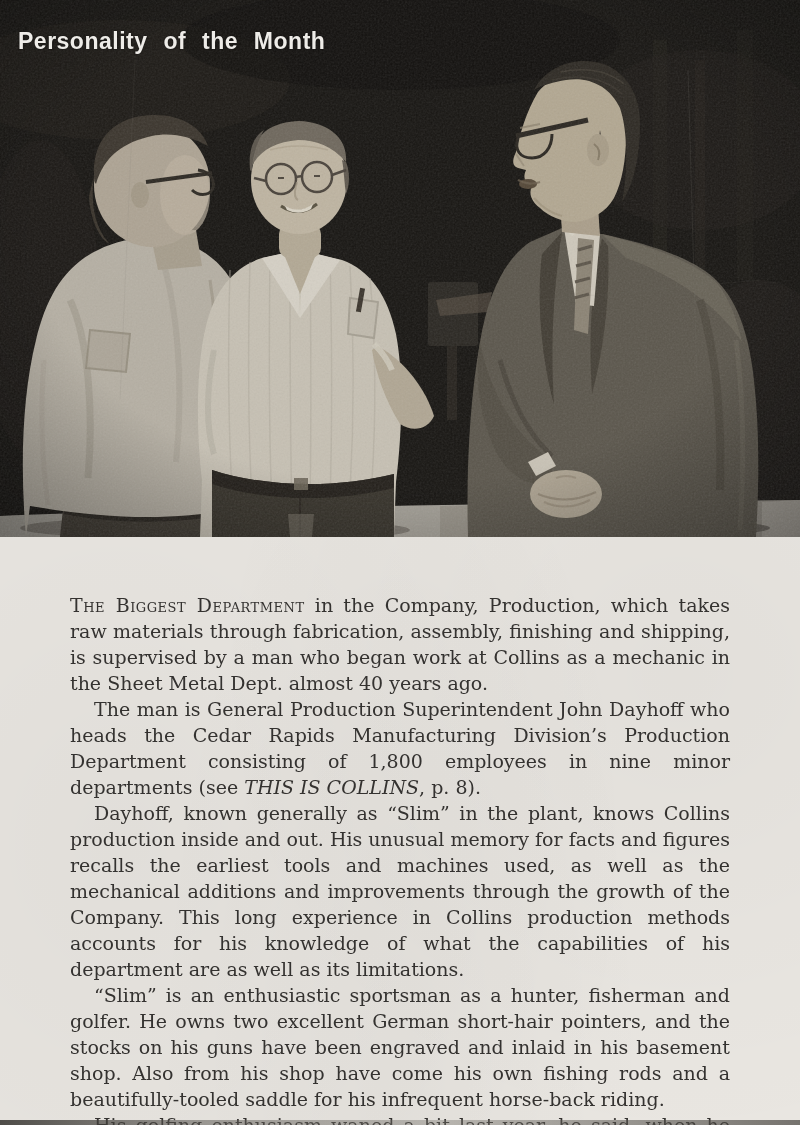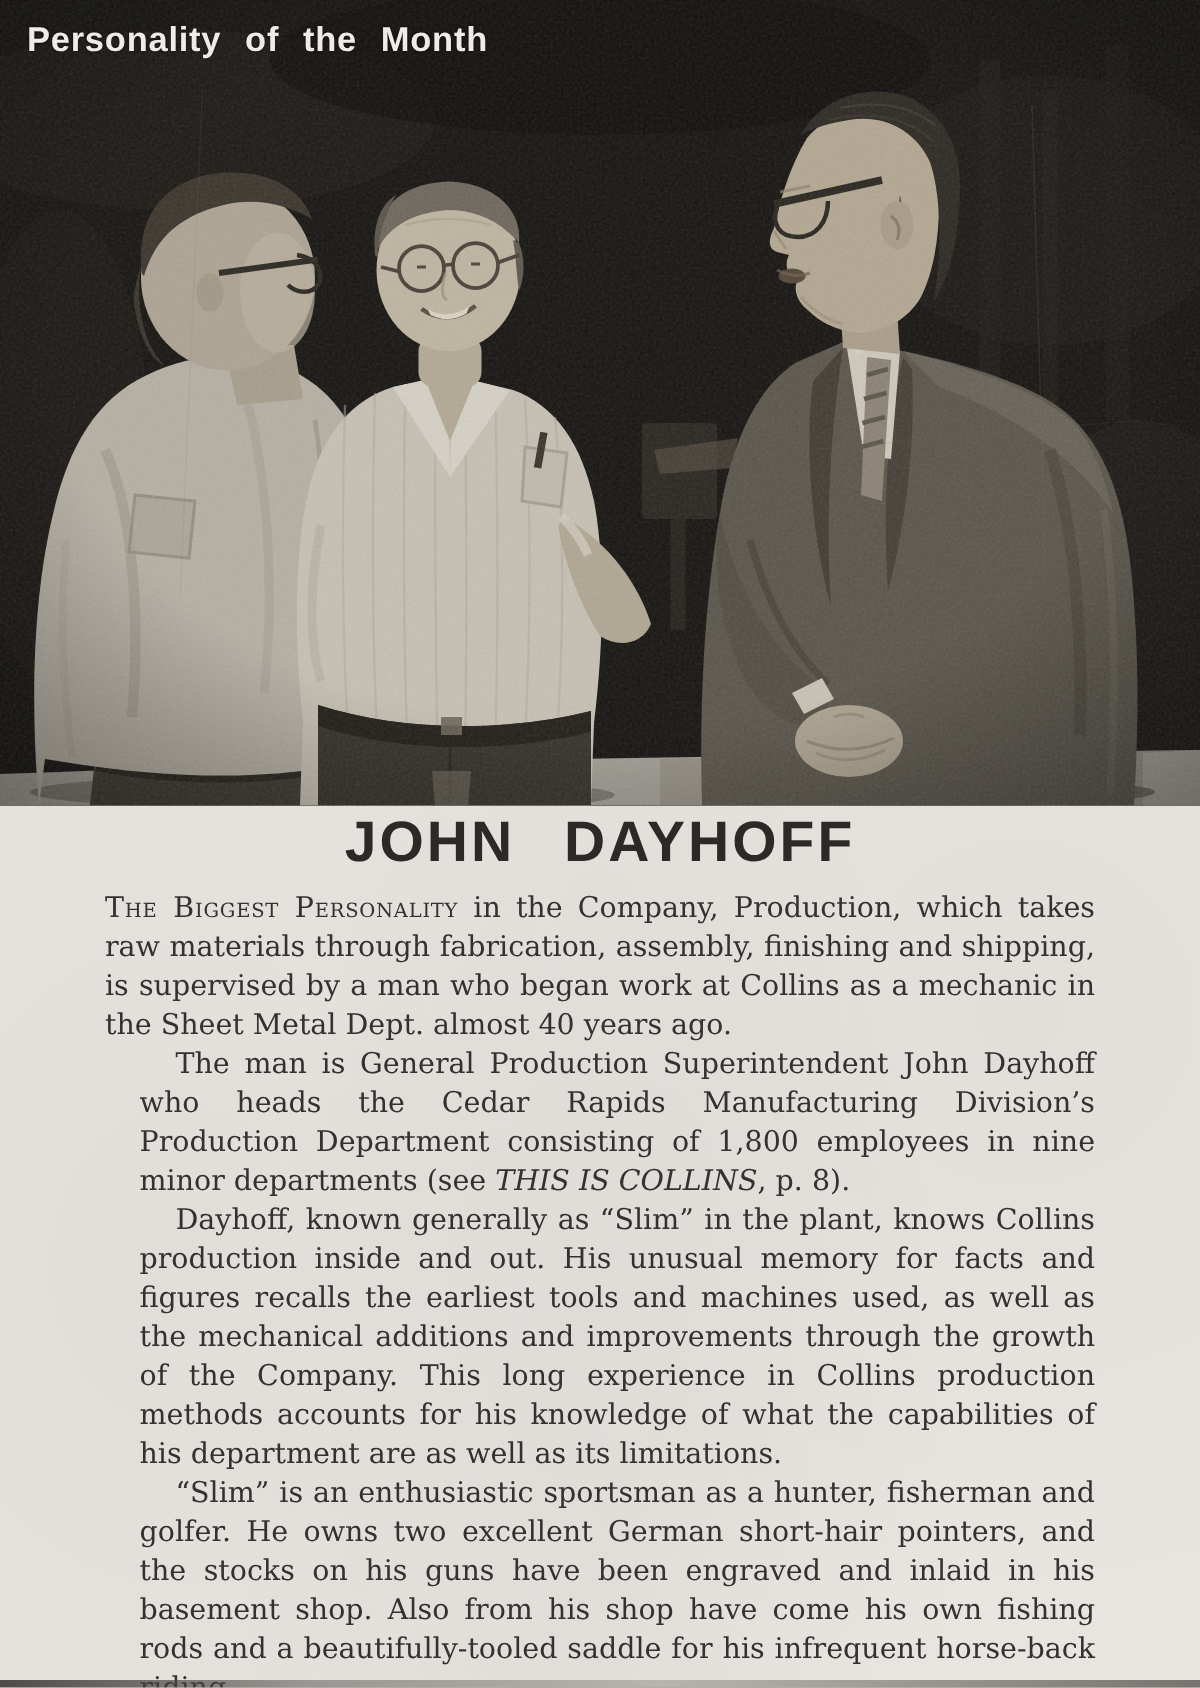--- a/index.html
+++ b/index.html
@@ -8,38 +8,38 @@
     background:
       radial-gradient(ellipse at 15% 75%, rgba(0,0,0,0.035), transparent 55%),
       radial-gradient(ellipse at 85% 60%, rgba(0,0,0,0.03), transparent 50%),
       radial-gradient(ellipse at 50% 95%, rgba(0,0,0,0.025), transparent 45%),
       #e9e6e1;
     font-family:"Liberation Sans", sans-serif;
   }
   .photo-block{position:absolute;left:0;top:0;width:800px;height:537px;background:#171512;}
   .photo-block svg{display:block;width:800px;height:537px;}
   .banner-title{
-    position:absolute;left:18px;top:13px;z-index:5;
+    position:absolute;left:18px;top:28px;z-index:5;
     color:#eeece8;font-size:23px;font-weight:bold;
     letter-spacing:0.5px;word-spacing:9px;
     text-shadow:0 0 2px rgba(0,0,0,0.6);
   }
   .headline{
     position:absolute;left:0;top:541px;width:800px;
     text-align:center;color:#2b2a27;
     font-size:38px;font-weight:bold;letter-spacing:2px;word-spacing:20px;
   }
   .article{
     position:absolute;left:70px;top:592px;width:660px;
     font-family:"DejaVu Serif","Liberation Serif",serif;
     font-size:19px;line-height:26px;color:#343230;
     text-align:justify;
   }
   .article p{margin:0;}
-  .article p + p{text-indent:24px;margin-left:23px;}
+  .article p + p{text-indent:24px;}
   .lead-smallcaps{font-variant:small-caps;letter-spacing:0.5px;}
   .italic-ref{font-style:italic;}
   .scan-edge-bottom{
     position:absolute;left:0;bottom:0;width:800px;height:5px;
     background:linear-gradient(to right,
       rgba(52,50,46,0.85), rgba(92,89,84,0.55) 25%,
       rgba(120,117,110,0.4) 55%, rgba(70,67,62,0.7));
   }
 </style>
 </head>
@@ -193,24 +193,23 @@
         <path d="M120 400 L135 60" stroke="#76726a" stroke-width="1" opacity="0.12"></path>
         <path d="M540 300 L760 280" stroke="#6d6a62" stroke-width="1" opacity="0.1"></path>
         <rect width="800" height="537" fill="url(#vig)"></rect>
         <rect width="800" height="537" filter="url(#grain)" opacity="0.13"></rect>
       </g>
     </svg>
   </div>
 
   <div class="banner-title">Personality of the Month</div>
 
-  <h1 class="headline" style="margin:0;">JOHN DAYHOFF</h1>
 
   <div class="article">
-    <p><span class="lead-smallcaps">The Biggest Personality</span><span> in the Company, Production, which takes raw materials through fabrication, assembly, finishing and shipping, is supervised by a man who began work at Collins as a mechanic in the Sheet Metal Dept. almost 40 years ago.</span></p>
+    <p><span class="lead-smallcaps">The Biggest Department</span><span> in the Company, Production, which takes raw materials through fabrication, assembly, finishing and shipping, is supervised by a man who began work at Collins as a mechanic in the Sheet Metal Dept. almost 40 years ago.</span></p>
     <p><span>The man is General Production Superintendent John Dayhoff who heads the Cedar Rapids Manufacturing Division’s Production Department consisting of 1,800 employees in nine minor departments (see </span><span class="italic-ref">THIS IS COLLINS</span><span>, p. 8).</span></p>
     <p>Dayhoff, known generally as “Slim” in the plant, knows Collins production inside and out.  His unusual memory for facts and figures recalls the earliest tools and machines used, as well as the mechanical additions and improvements through the growth of the Company.  This long experience in Collins production methods accounts for his knowledge of what the capabilities of his department are as well as its limitations.</p>
     <p>“Slim” is an enthusiastic sportsman as a hunter, fisherman and golfer.  He owns two excellent German short-hair pointers, and the stocks on his guns have been engraved and inlaid in his basement shop.  Also from his shop have come his own fishing rods and a beautifully-tooled saddle for his infrequent horse-back riding.</p>
     <p>His golfing enthusiasm waned a bit last year, he said, when he was hit over the eye with a driver, breaking his glasses and opening a four-stitch gash.  “I think I’ll concentrate mostly on fishing this summer,” he surmised.  “They don’t ‘strike’ back.’</p>
   </div>
 
   <div class="scan-edge-bottom"></div>
 </div>
 
 </body></html>

